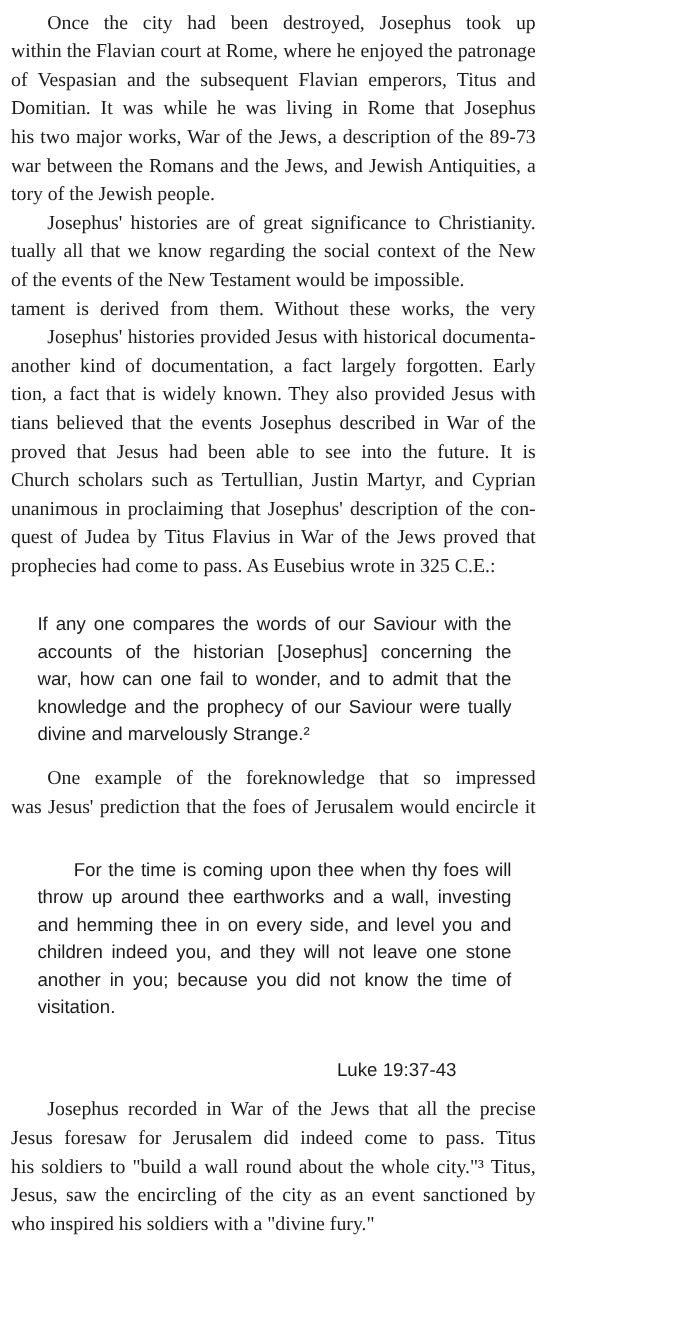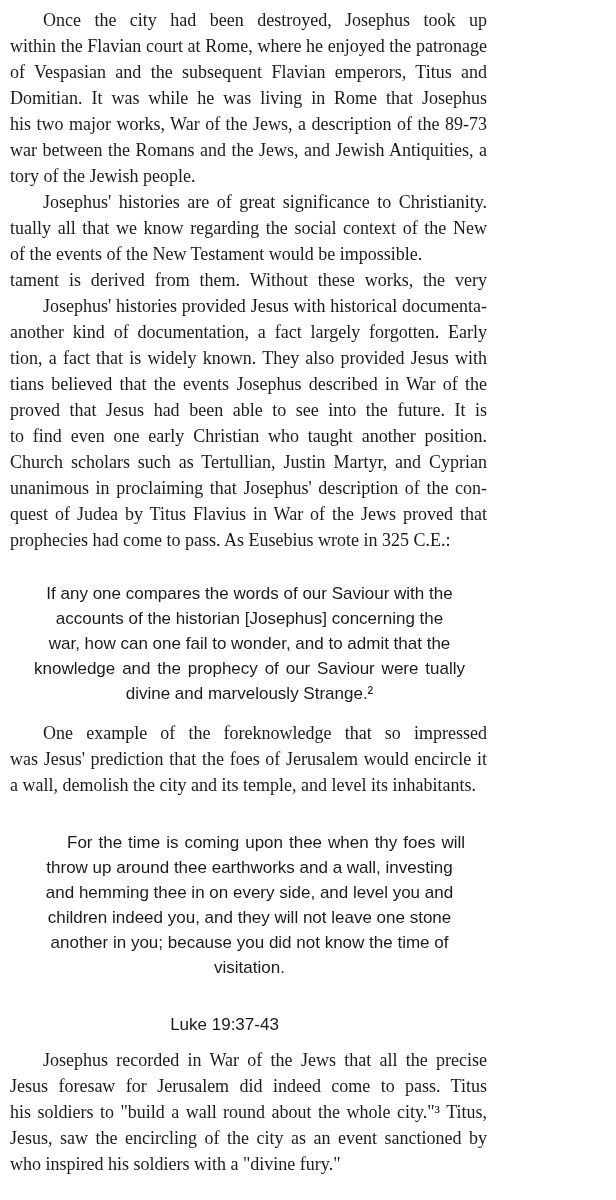--- a/index.html
+++ b/index.html
@@ -22,21 +22,21 @@
   .body-text .ln { height: 26px; overflow: hidden; }
   
   .quote {
     font-family: "Liberation Sans", "DejaVu Sans", sans-serif;
     font-size: 17px;
     line-height: 25px;
     margin-left: 24px;
     margin-right: 22px;
     margin-top: 32px;
   }
-  .quote .ln { height: 25px; overflow: hidden; text-align: center; }
+  .quote .ln { height: 25px; overflow: hidden; }
   .ln { display: block; }
   
   .j { text-align: justify; text-align-last: justify; }
   
   .ind { text-indent: 33px; }
   
   .cite { text-align: right; padding-right: 50px; }
   
   .q-eusebius { margin-top: 28px; margin-bottom: 14px; }
   .q-luke-intro { margin-top: 10px; margin-bottom: 2px; }
@@ -64,39 +64,37 @@
     <div class="ln">of the events of the New Testament would be impossible.</div>
     <div class="ln j">tament is derived from them. Without these works, the very dating</div>
   </div>
 
   <div class="para">
     <div class="ln j ind">Josephus' histories provided Jesus with historical documenta-</div>
     <div class="ln j">another kind of documentation, a fact largely forgotten. Early Chris-</div>
     <div class="ln j">tion, a fact that is widely known. They also provided Jesus with</div>
     <div class="ln j">tians believed that the events Josephus described in War of the Jews</div>
     <div class="ln j">proved that Jesus had been able to see into the future. It is difficult</div>
-    <div class="ln j">to find even one early Christian who taught another position.</div>
     <div class="ln j">Church scholars such as Tertullian, Justin Martyr, and Cyprian were</div>
     <div class="ln j">unanimous in proclaiming that Josephus' description of the con-</div>
     <div class="ln j">quest of Judea by Titus Flavius in War of the Jews proved that Jesus'</div>
     <div class="ln">prophecies had come to pass. As Eusebius wrote in 325 C.E.:</div>
   </div>
 
   <div class="quote q-eusebius">
     <div class="ln j">If any one compares the words of our Saviour with the other</div>
     <div class="ln j">accounts of the historian [Josephus] concerning the whole</div>
     <div class="ln j">war, how can one fail to wonder, and to admit that the fore-</div>
     <div class="ln j">knowledge and the prophecy of our Saviour were tually</div>
     <div class="ln">divine and marvelously Strange.²</div>
   </div>
 
   <div class="para">
     <div class="ln j ind">One example of the foreknowledge that so impressed Eusebius</div>
     <div class="ln j">was Jesus' prediction that the foes of Jerusalem would encircle it with</div>
-    <div class="ln">a wall, demolish the city and its temple, and level its inhabitants.</div>
   </div>
 
 
   <div class="quote q-luke-body">
     <div class="ln j ind">For the time is coming upon thee when thy foes will</div>
     <div class="ln j">throw up around thee earthworks and a wall, investing thee</div>
     <div class="ln j">and hemming thee in on every side, and level you and your</div>
     <div class="ln j">children indeed you, and they will not leave one stone upon</div>
     <div class="ln j">another in you; because you did not know the time of your</div>
     <div class="ln">visitation.</div>

